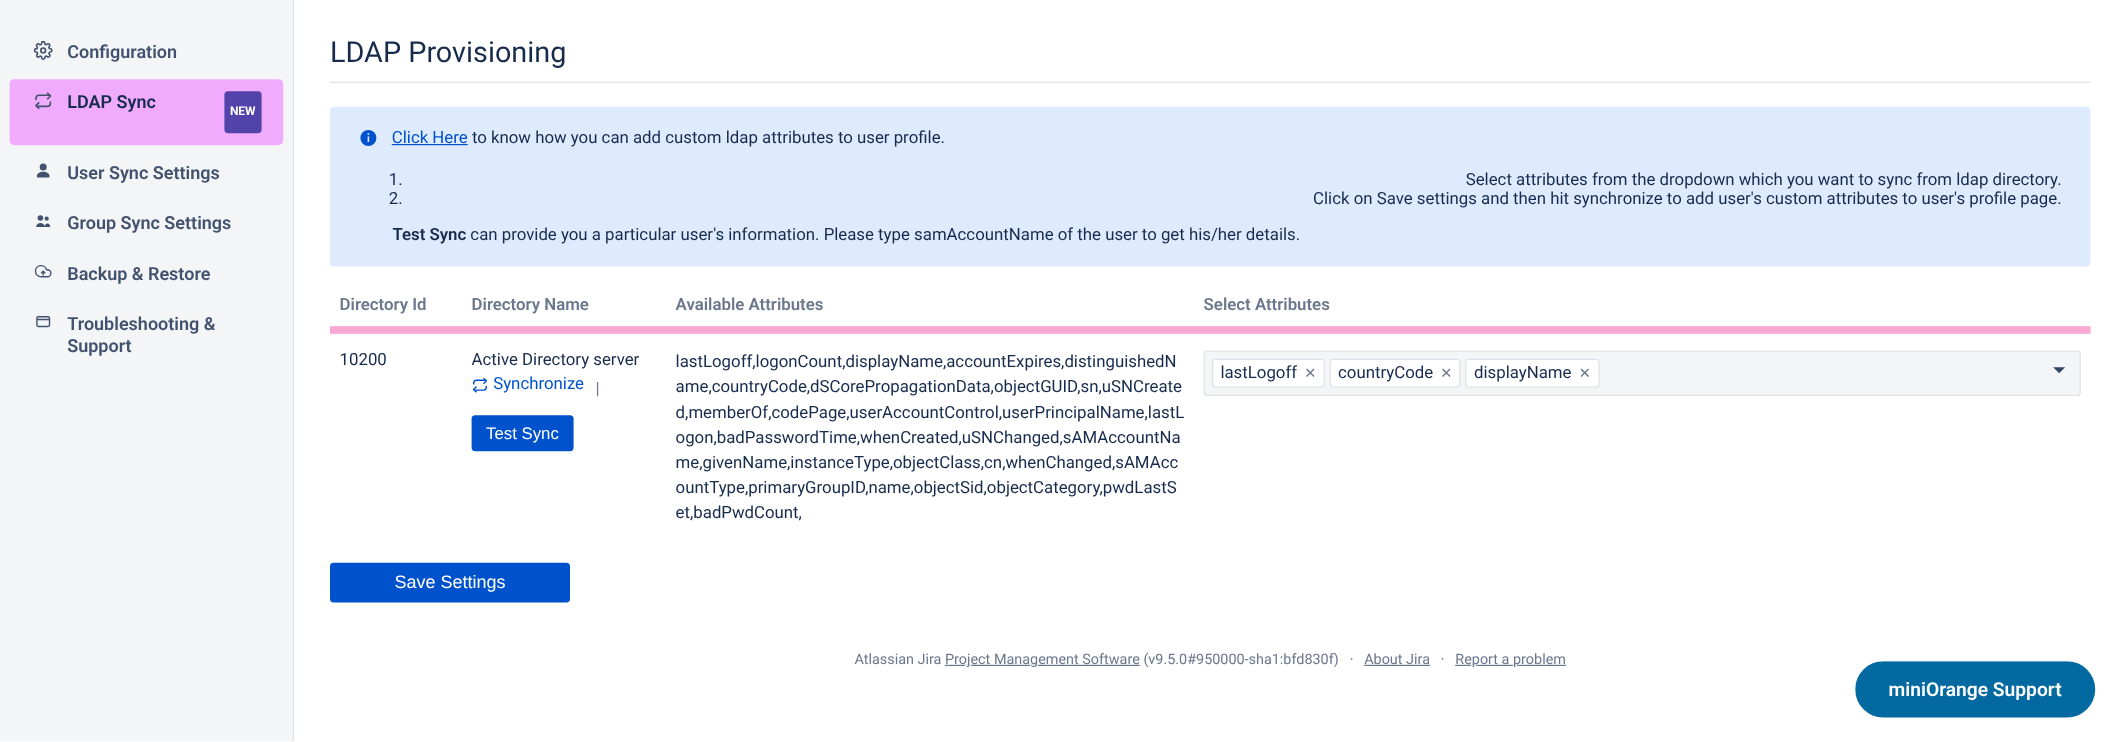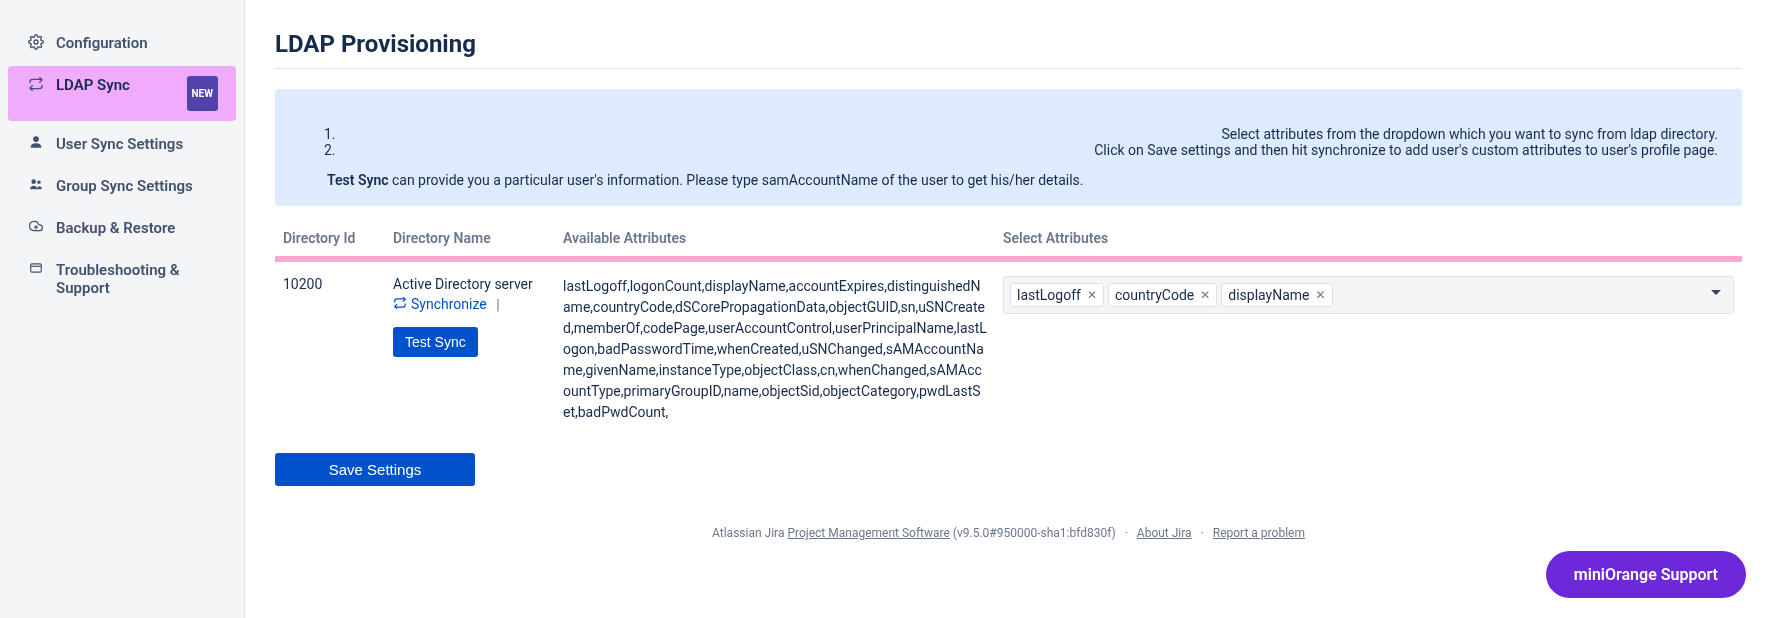--- a/index.html
+++ b/index.html
@@ -50,21 +50,21 @@
     border-radius: 3px;
     margin-left: 6px;
   }
   .main {
     flex: 1;
     padding: 30px 30px 10px 30px;
     position: relative;
   }
   .page-title {
     font-size: 24px;
-    font-weight: 700;
+    font-weight: 400;
     color: #172b4d;
     margin: 0 0 20px 0;
     border-bottom: 1px solid #dfe1e6;
     padding-bottom: 10px;
   }
   .info-box {
     background: #deebff;
     border-radius: 3px;
     padding: 18px 24px;
     margin-bottom: 14px;
@@ -96,21 +96,21 @@
     padding: 14px 8px;
     color: #172b4d;
   }
   .col-id { width: 110px; }
   .col-name { width: 170px; }
   .col-attrs { width: 440px; }
   .sync-link {
     color: #0052cc;
     cursor: pointer;
     display: inline-flex;
-    align-items: flex-start;
+    align-items: flex-end;
     margin-top: 2px;
   }
   .sync-link .icon { margin-right: 4px; }
   .pipe { color: #6b778c; margin-left:6px;}
   .btn {
     display: inline-block;
     border: none;
     border-radius: 3px;
     padding: 7px 12px;
     font-size: 14px;
@@ -175,21 +175,21 @@
     color: #6b778c;
     font-size: 12px;
     margin-top: 40px;
   }
   .footer a { color: #6b778c; text-decoration: underline; }
   .footer .dot { margin: 0 6px; }
   .support-pill {
     position: fixed;
     bottom: 20px;
     right: 26px;
-    background: #6d28d9;
+    background: #0369a1;
     color: #fff;
     font-weight: 600;
     font-size: 16px;
     padding: 14px 28px;
     border-radius: 999px;
     cursor: pointer;
   }
   svg { display:block; }
 </style>
 </head>
@@ -261,20 +261,30 @@
           </svg>
       </span>
       <span class="label">Troubleshooting &amp; Support</span>
     </div>
   </div>
 
   <div class="main">
     <h1 class="page-title">LDAP Provisioning</h1>
 
     <div class="info-box">
+      <div>
+        <span class="info-icon">
+          <svg style="display:inline;vertical-align:middle" width="16" height="16" viewBox="0 0 24 24" fill="currentColor">
+              <circle cx="12" cy="12" r="10"></circle>
+              <rect x="11" y="10" width="2" height="7" fill="#deebff"></rect>
+              <rect x="11" y="6" width="2" height="2" fill="#deebff"></rect>
+            </svg>
+        </span>
+        <a href="#">Click Here</a><span> to know how you can add custom ldap attributes to user profile.</span>
+      </div>
       <ol>
         <li>Select attributes from the dropdown which you want to sync from ldap directory.</li>
         <li>Click on Save settings and then hit synchronize to add user's custom attributes to user's profile page.</li>
       </ol>
       <div class="test-note">
         <strong>Test Sync</strong><span> can provide you a particular user's information. Please type samAccountName of the user to get his/her details.</span>
       </div>
     </div>
 
     <table class="dir-table">

